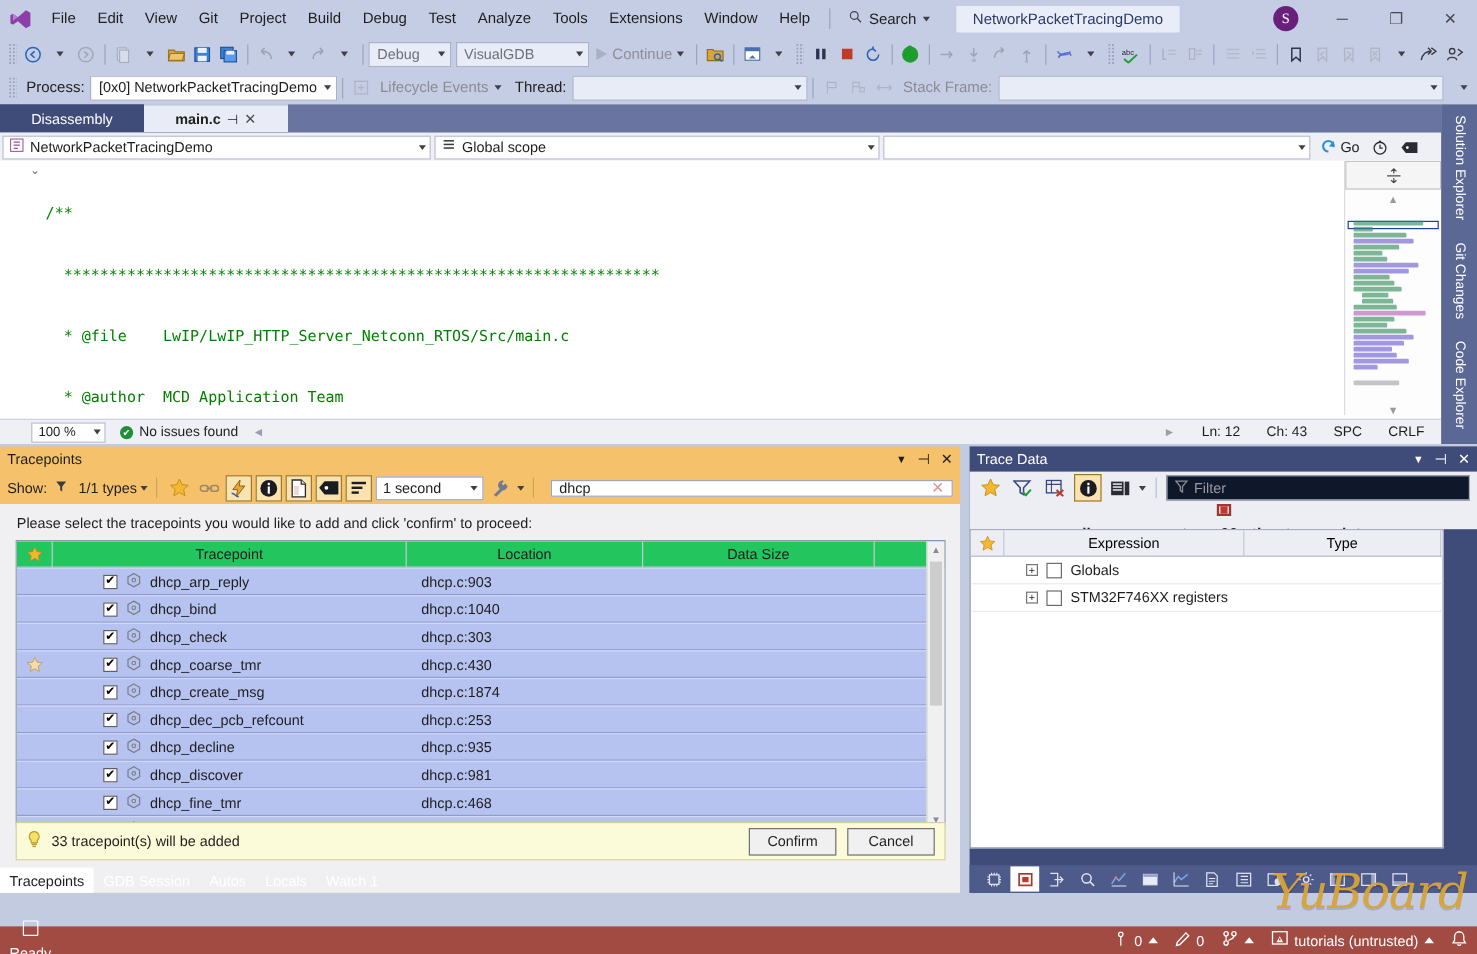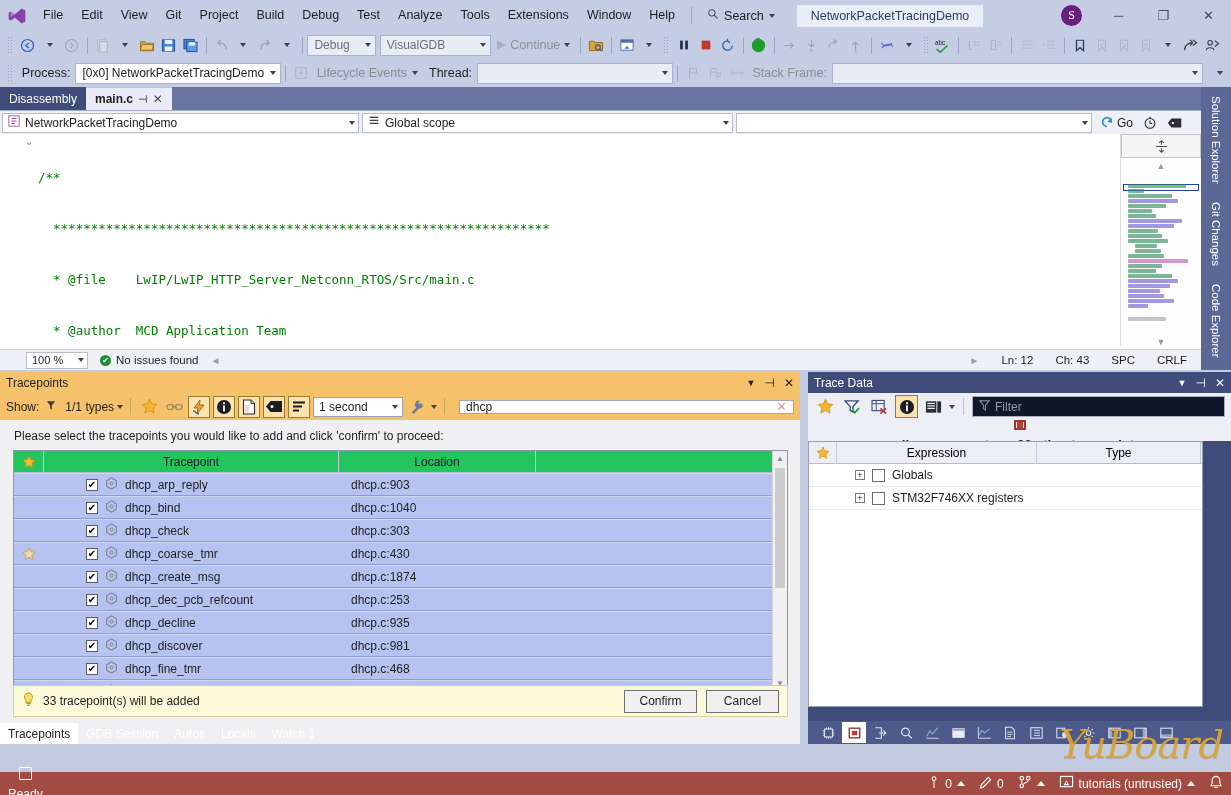--- a/index.html
+++ b/index.html
@@ -68,21 +68,21 @@
   .tb-combo .cap { color: inherit; white-space: nowrap; overflow: hidden; }
   .tb-label { font-size: 12.5px; color: #1e1e1e; padding: 0 5px; white-space: nowrap; }
   .tb-label.dim { color: #8b8b94; }
   .cont-btn { display: flex; align-items: center; gap: 4px; padding: 0 6px; height: 22px; color: #8e8e97; font-size: 12.5px; }
   .play-tri { width: 0; height: 0; border-top: 5.5px solid transparent; border-bottom: 5.5px solid transparent; border-left: 9px solid #a9b0c4; }
 
   
   .docwell { position: absolute; left: 0; top: 87px; width: 1201px; height: 283px; background: #6a74a0; }
   .tabstrip { position: absolute; left: 0; top: 0; height: 23px; display: flex; align-items: flex-end; }
   .dtab {
-    height: 23px; display: flex; align-items: center; gap: 5px; padding: 0 9px;
+    height: 23px; display: flex; align-items: center; gap: 5px; padding: 0 26px;
     font-size: 12px; color: #ffffff; background: #3f4b78; white-space: nowrap;
   }
   .dtab.active { background: #e9ecf6; color: #1e1e1e; border-top: 1px solid #c0c6d8; }
   .dtab .x { font-size: 12px; opacity: .8; }
   .pin { font-size: 11px; }
 
   .editor-pane {
     position: absolute; left: 0; top: 23px; width: 1201px; height: 260px; background: #ffffff;
     border-top: 1px solid #a7afc8;
   }
@@ -838,20 +838,21 @@
 
       <div class="tp-grid">
         <div class="grid-head">
           <div class="gh star">
             <svg width="14" height="14" viewBox="0 0 18 18">
                 <path d="M9 1.2 L11.3 6.2 L16.8 6.8 L12.7 10.5 L13.9 16 L9 13.2 L4.1 16 L5.3 10.5 L1.2 6.8 L6.7 6.2 Z" fill="#f4b731" stroke="#c58a10" stroke-width="0.8"></path>
               </svg>
           </div>
           <div class="gh tp">Tracepoint</div>
           <div class="gh loc">Location</div>
+          <div class="gh ds">Data Size</div>
         </div>
         <div class="grid-rows">
 
           <div class="trow">
             <div class="tcell star"></div>
             <div class="tcell name">
               <span class="cbx">✔</span>
               <span>
                 <svg width="13" height="13" viewBox="0 0 14 14">
                     <path d="M7 1 L12.2 4 V10 L7 13 L1.8 10 V4 Z" fill="none" stroke="#7d7d86" stroke-width="1.1"></path>

